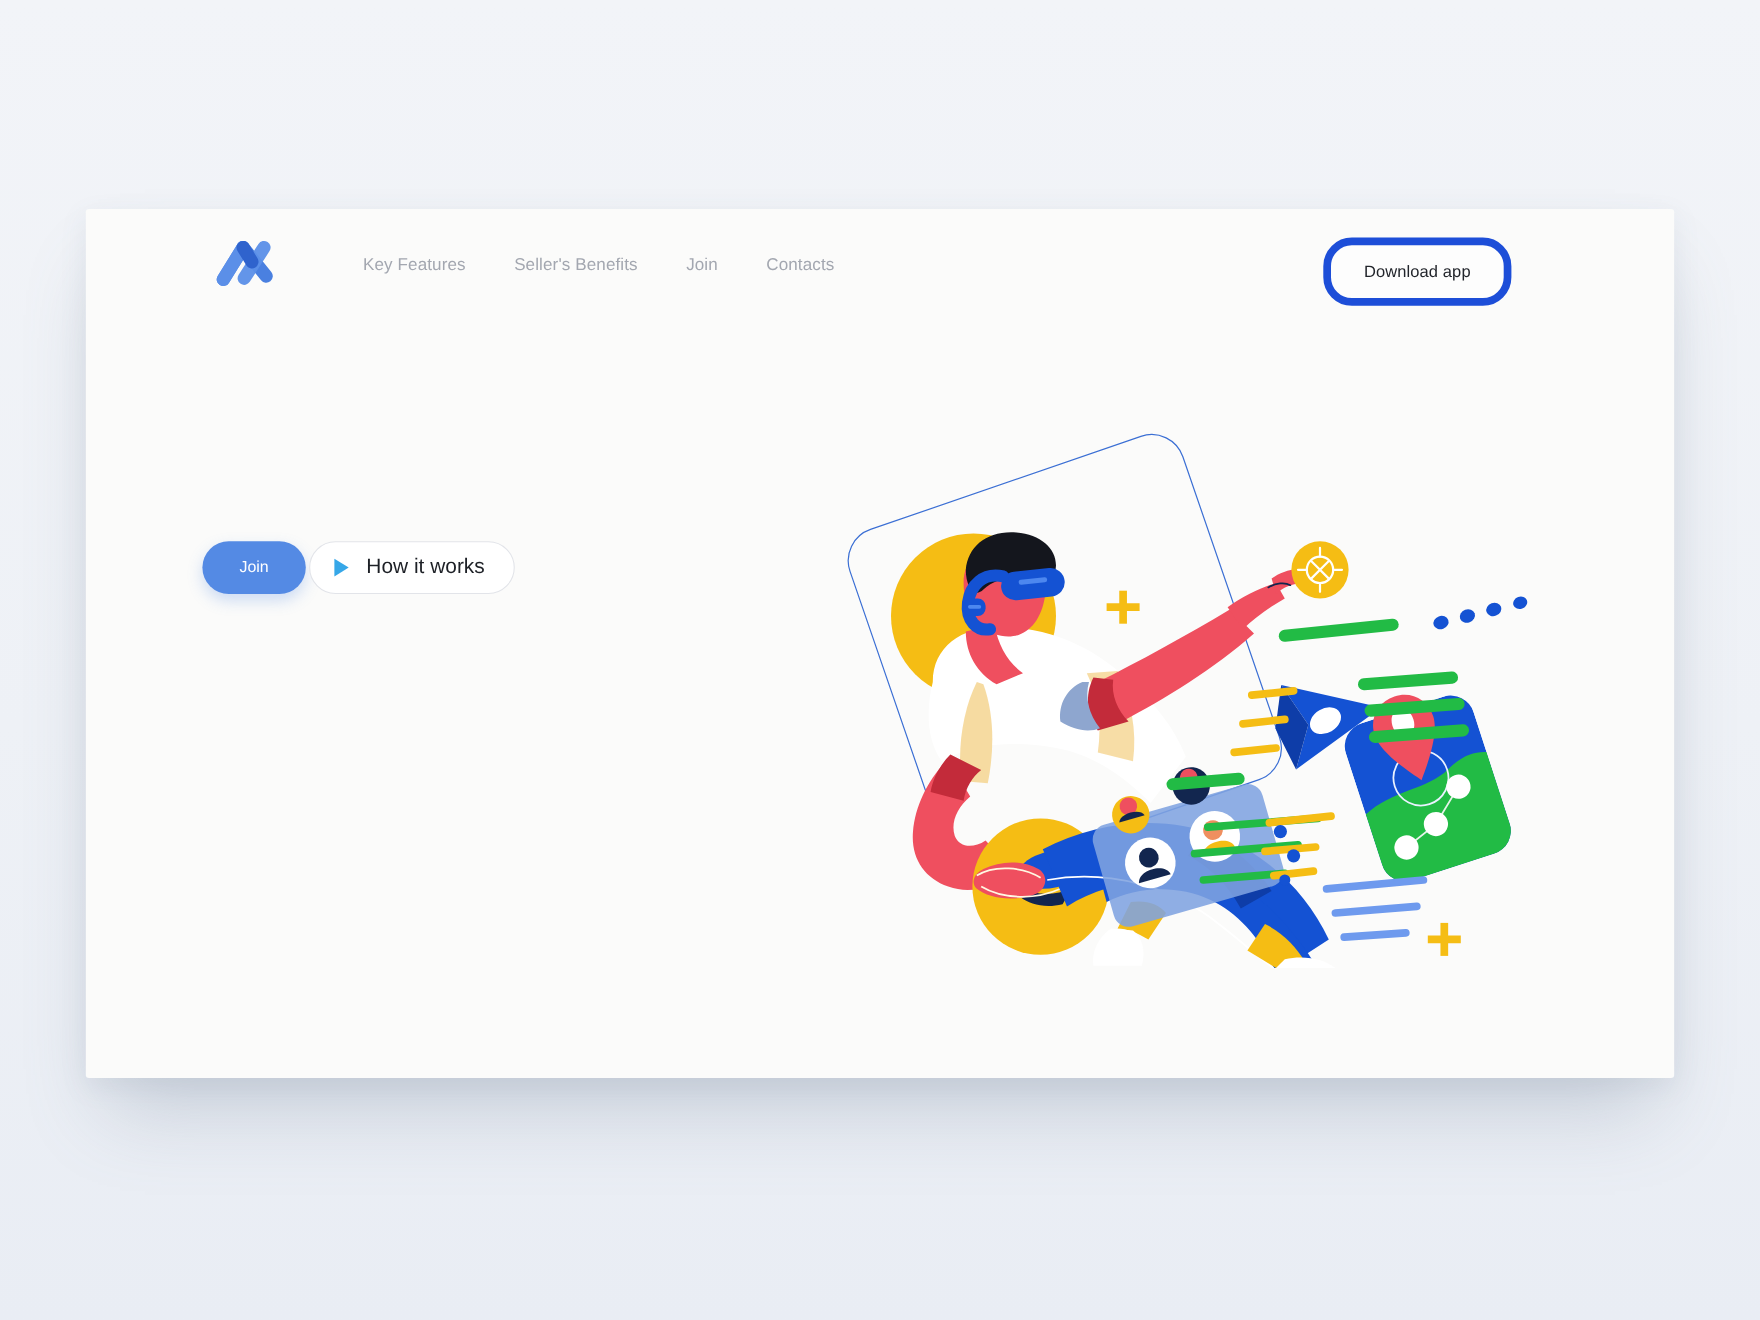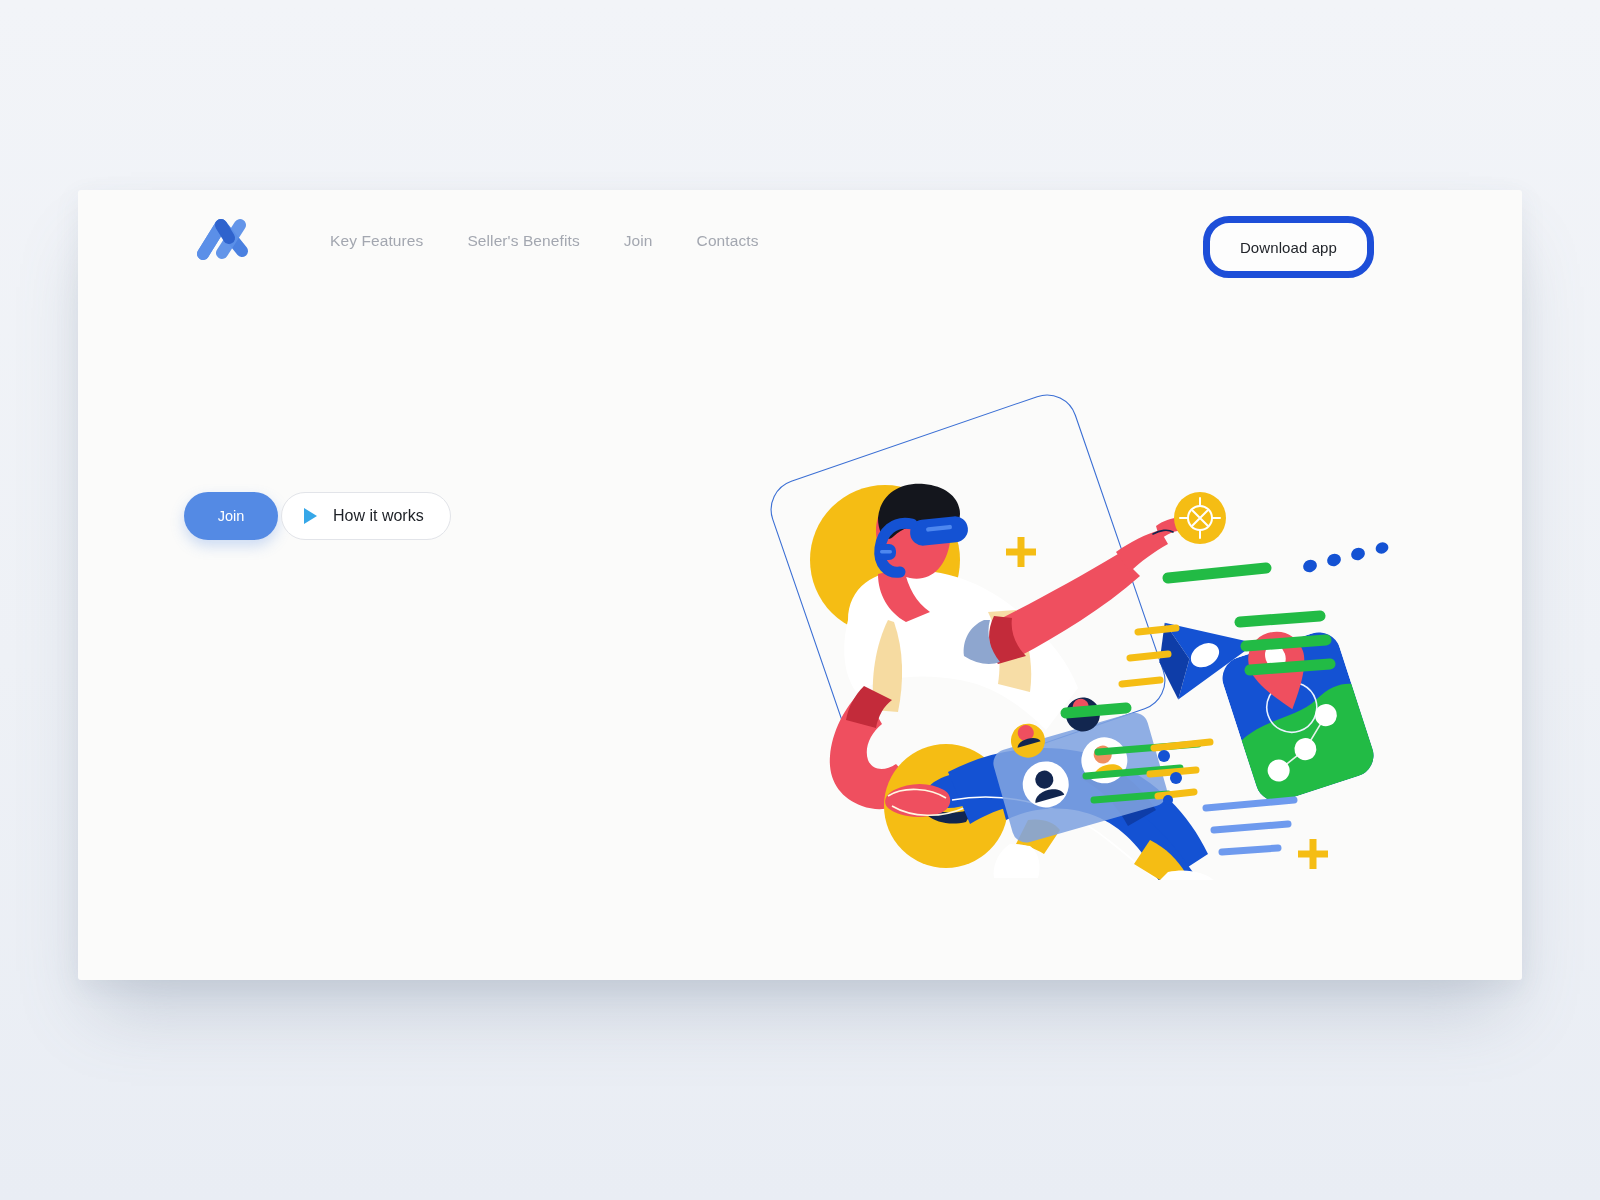--- a/index.html
+++ b/index.html
@@ -156,21 +156,21 @@
   .btn-how {
     height: 48px;
     padding: 0 26px 0 22px;
     display: inline-flex;
     align-items: center;
     gap: 16px;
     border: 1px solid #e2e4e9;
     border-radius: 26px;
     background: #ffffff;
     color: #1d2026;
-    font-size: 16px;
+    font-size: 19px;
     font-family: "Liberation Sans", sans-serif;
     cursor: pointer;
     white-space: nowrap;
   }
   .play-tri {
     width: 0; height: 0;
     border-left: 13px solid #36a7e8;
     border-top: 8px solid transparent;
     border-bottom: 8px solid transparent;
     display: inline-block;

